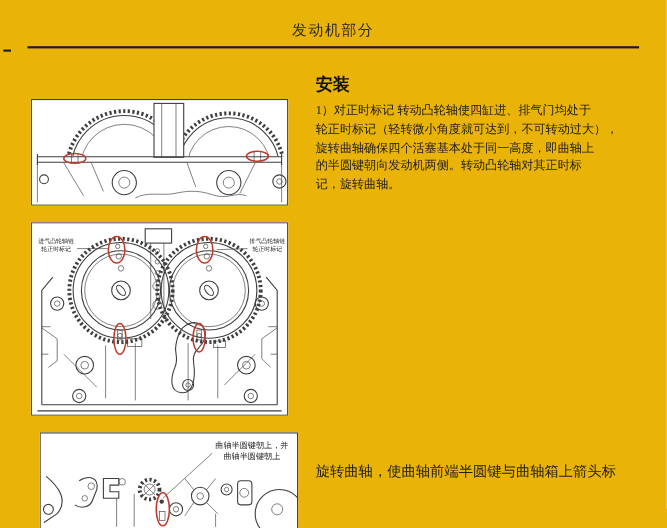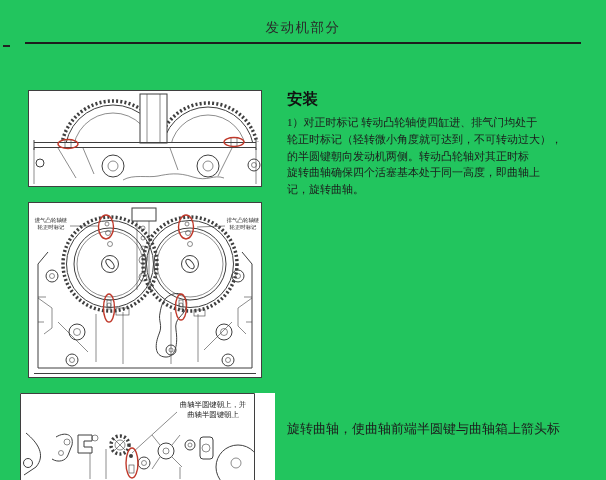--- a/index.html
+++ b/index.html
@@ -1,46 +1,46 @@
 <!DOCTYPE html>
 <html style="--highlight: #c0392b; --line: #3f3f3f;"><head>
 <meta charset="utf-8">
 <style>
   :root { --highlight:#c0392b; --line:#3f3f3f; }
   * { margin:0; padding:0; box-sizing:border-box; }
   html,body { width:606px; height:480px; }
   body { font-family:"Liberation Serif", serif; background:#ffffff; color:#1c1c1c; }
-  .page { position:relative; width:606px; height:480px; background:#22c55e; overflow:hidden; }
+  .page { position:relative; width:606px; height:480px; background:#eab308; overflow:hidden; }
 
   .doc-title { position:absolute; left:228px; top:19px; width:150px; text-align:center;
                font-size:13.5px; letter-spacing:1.5px; color:#2a2a2a; }
   .header-rule { position:absolute; left:25px; top:42px; width:556px; height:2px; background:#1d1d1d; }
   .scan-speck { position:absolute; left:3px; top:45px; width:7px; height:2px; background:#222; }
 
   .figure { position:absolute; background:#fff; }
   .fig1 { left:28px; top:90px;  width:234px; height:97px; }
   .fig2 { left:28px; top:202px; width:234px; height:176px; }
-  .fig3 { left:20px; top:393px; width:255px; height:87px; }
+  .fig3 { left:36px; top:393px; width:235px; height:87px; }
   .figure svg { position:absolute; left:0; top:0; display:block; }
 
   .ln   { stroke:var(--line); fill:none; stroke-width:1; }
   .lnt  { stroke:var(--line); fill:none; stroke-width:.6; }
   .teeth{ stroke:var(--line); fill:none; stroke-width:3.5; stroke-dasharray:2 2.2; }
   .red  { stroke:var(--highlight); fill:none; stroke-width:1.4; }
   .fillw{ fill:#fff; stroke:var(--line); stroke-width:1; }
   .dot  { fill:var(--line); stroke:none; }
 
   .fig-label { position:absolute; text-align:center; color:#222; }
   .lbl-cam   { font-size:5.4px; line-height:7px; width:40px; }
   .lbl-left  { left:3px;  top:15px; }
   .lbl-right { left:195px; top:15px; }
   .lbl-crank { left:152px; top:7px; width:82px; font-size:7.4px; line-height:9.6px; }
 
   .text-block { position:absolute; left:287px; width:308px; }
-  .tb-install { top:68px;margin-top:21px; }
+  .tb-install { top:68px; }
   .tb-crank   { top:420px; }
   .sec-heading { font-size:15.5px; font-weight:bold; line-height:20px; color:#111; }
   .body-lines { margin-top:5px; }
   .body-lines div { font-size:11px; line-height:16.8px; white-space:nowrap; color:#1c1c1c; }
   .tb-crank div { font-size:13px; line-height:17.5px; white-space:nowrap; color:#1c1c1c; }
 </style>
 </head>
 <body>
 
 <div class="page">
@@ -208,22 +208,22 @@
       <div>曲轴半圆键朝上，并</div>
       <div>曲轴半圆键朝上</div>
     </div>
   </div>
 
   <div class="text-block tb-install">
     <div class="sec-heading">安装</div>
     <div class="body-lines">
       <div>1）对正时标记 转动凸轮轴使四缸进、排气门均处于</div>
       <div>轮正时标记（轻转微小角度就可达到，不可转动过大），</div>
+      <div>旋转曲轴确保四个活塞基本处于同一高度，即曲轴上</div>
       <div>的半圆键朝向发动机两侧。转动凸轮轴对其正时标</div>
-      <div>旋转曲轴确保四个活塞基本处于同一高度，即曲轴上</div>
       <div>记，旋转曲轴。</div>
     </div>
   </div>
 
   <div class="text-block tb-crank">
     <div>旋转曲轴，使曲轴前端半圆键与曲轴箱上箭头标</div>
   </div>
 
 </div>
 

